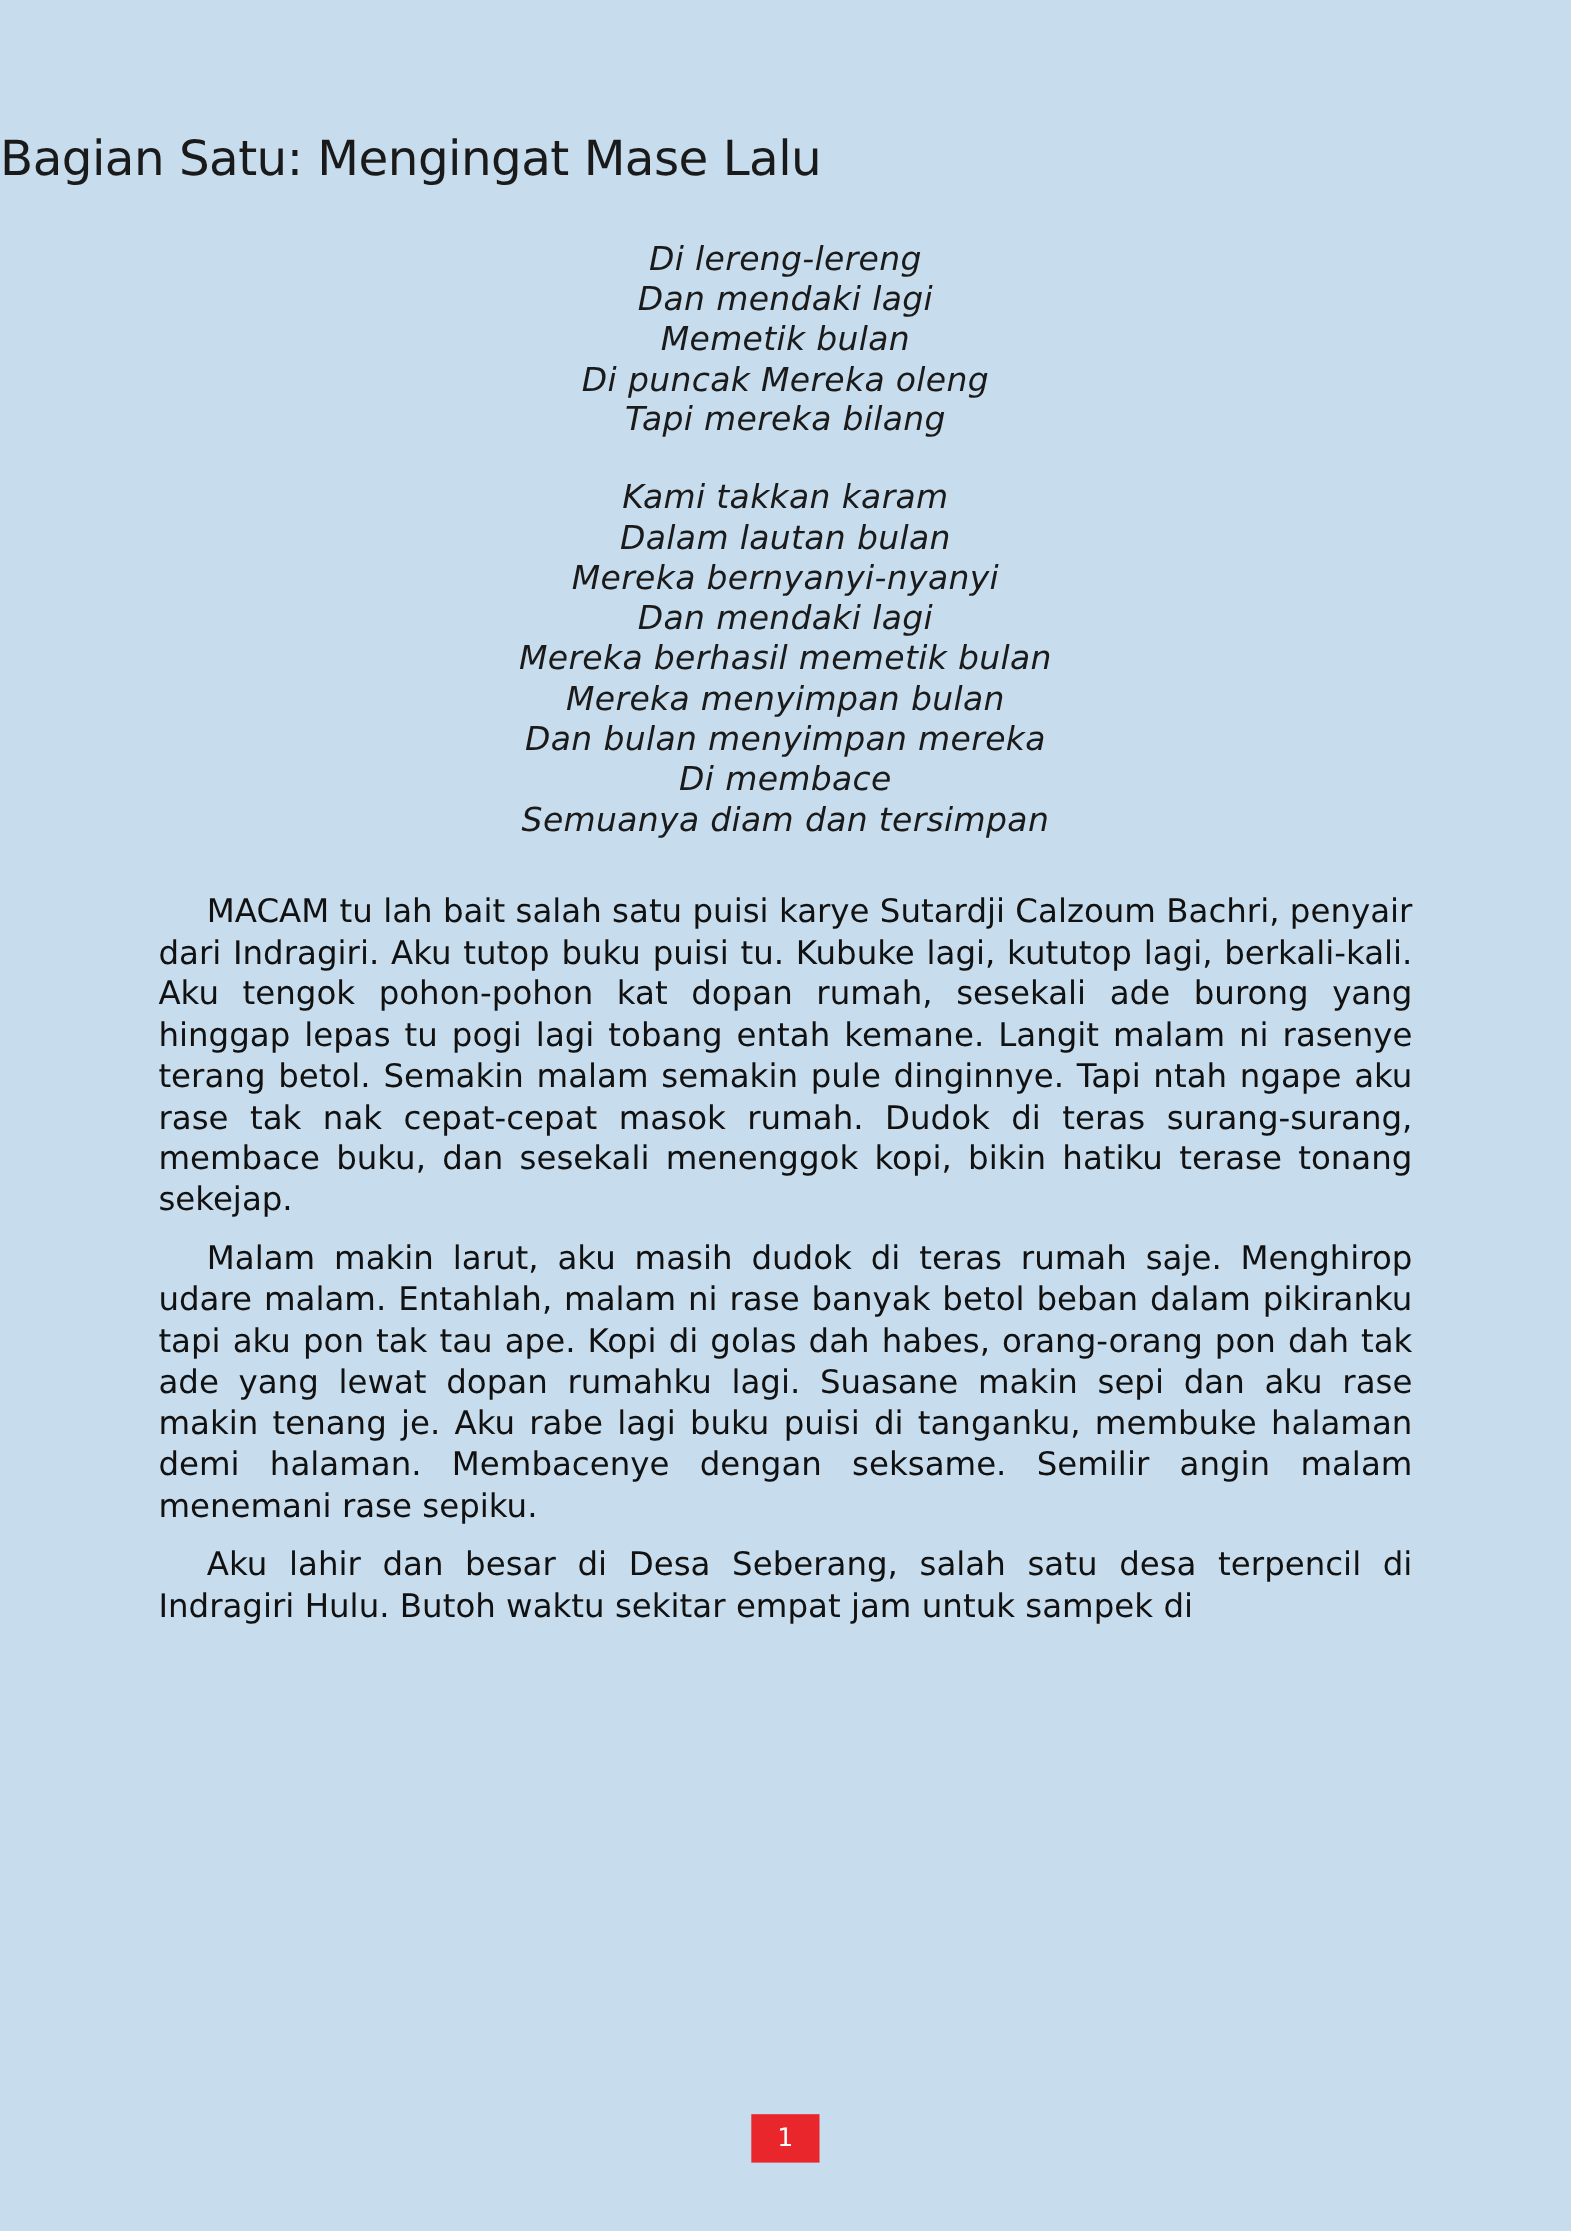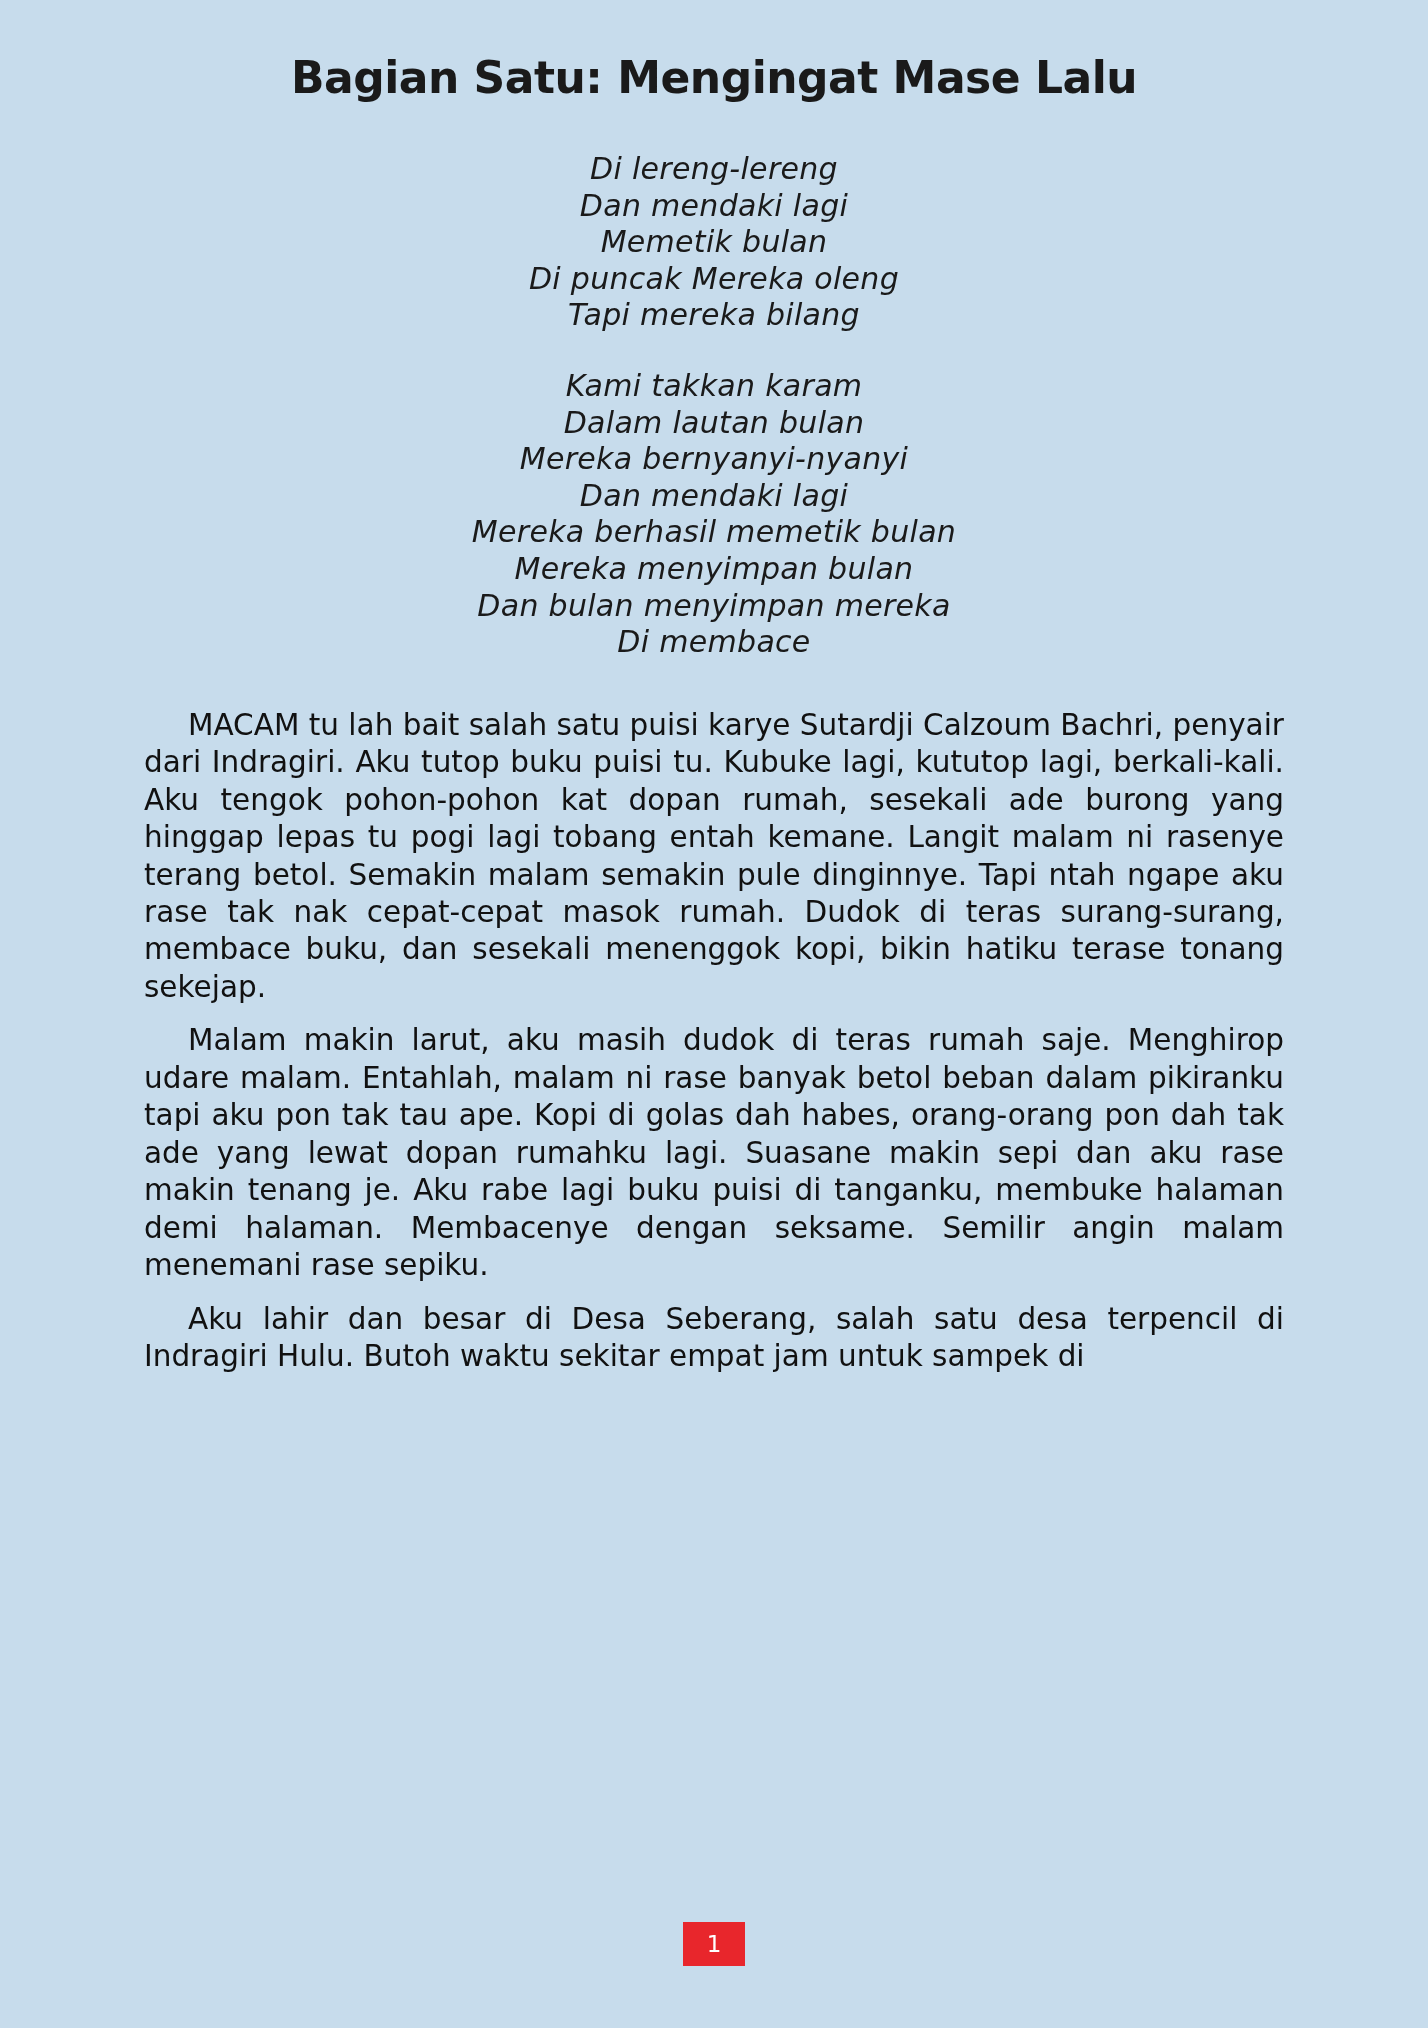--- a/index.html
+++ b/index.html
@@ -14,28 +14,27 @@
     overflow: hidden;
   }
   .page {
     position: relative;
     width: 1428px;
     height: 2028px;
     box-sizing: border-box;
     padding: 0;
   }
   .chapter-title {
-    text-align: center;
     font-family: "DejaVu Sans", sans-serif;
-    font-weight: bold;
+    font-weight: normal;
     font-size: 44px;
     letter-spacing: -0.5px;
     color: #1a1a1a;
     margin: 0;
-    padding-top: 52px;
+    padding-top: 119px;
   }
   .poem {
     margin-top: 48px;
     text-align: center;
     font-style: italic;
     font-size: 30px;
     line-height: 1.22;
     color: #1a1a1a;
     letter-spacing: 0.3px;
   }
@@ -102,20 +101,21 @@
     </div>
     <div class="stanza">
       <span class="line">Kami takkan karam</span>
       <span class="line">Dalam lautan bulan</span>
       <span class="line">Mereka bernyanyi-nyanyi</span>
       <span class="line">Dan mendaki lagi</span>
       <span class="line">Mereka berhasil memetik bulan</span>
       <span class="line">Mereka menyimpan bulan</span>
       <span class="line">Dan bulan menyimpan mereka</span>
       <span class="line">Di membace</span>
+      <span class="line">Semuanya diam dan tersimpan</span>
     </div>
   </div>
 
   <div class="body-text">
     <p>MACAM tu lah bait salah satu puisi karye Sutardji Calzoum Bachri, penyair dari Indragiri. Aku tutop buku puisi tu. Kubuke lagi, kututop lagi, berkali-kali. Aku tengok pohon-pohon kat dopan rumah, sesekali ade burong yang hinggap lepas tu pogi lagi tobang entah kemane. Langit malam ni rasenye terang betol. Semakin malam semakin pule dinginnye. Tapi ntah ngape aku rase tak nak cepat-cepat masok rumah. Dudok di teras surang-surang, membace buku, dan sesekali menenggok kopi, bikin hatiku terase tonang sekejap.</p>
     <p>Malam makin larut, aku masih dudok di teras rumah saje. Menghirop udare malam. Entahlah, malam ni rase banyak betol beban dalam pikiranku tapi aku pon tak tau ape. Kopi di golas dah habes, orang-orang pon dah tak ade yang lewat dopan rumahku lagi. Suasane makin sepi dan aku rase makin tenang je. Aku rabe lagi buku puisi di tanganku, membuke halaman demi halaman. Membacenye dengan seksame. Semilir angin malam menemani rase sepiku.</p>
     <p>Aku lahir dan besar di Desa Seberang, salah satu desa terpencil di Indragiri Hulu. Butoh waktu sekitar empat jam untuk sampek di</p>
   </div>
 
   <div class="page-number-wrap">

